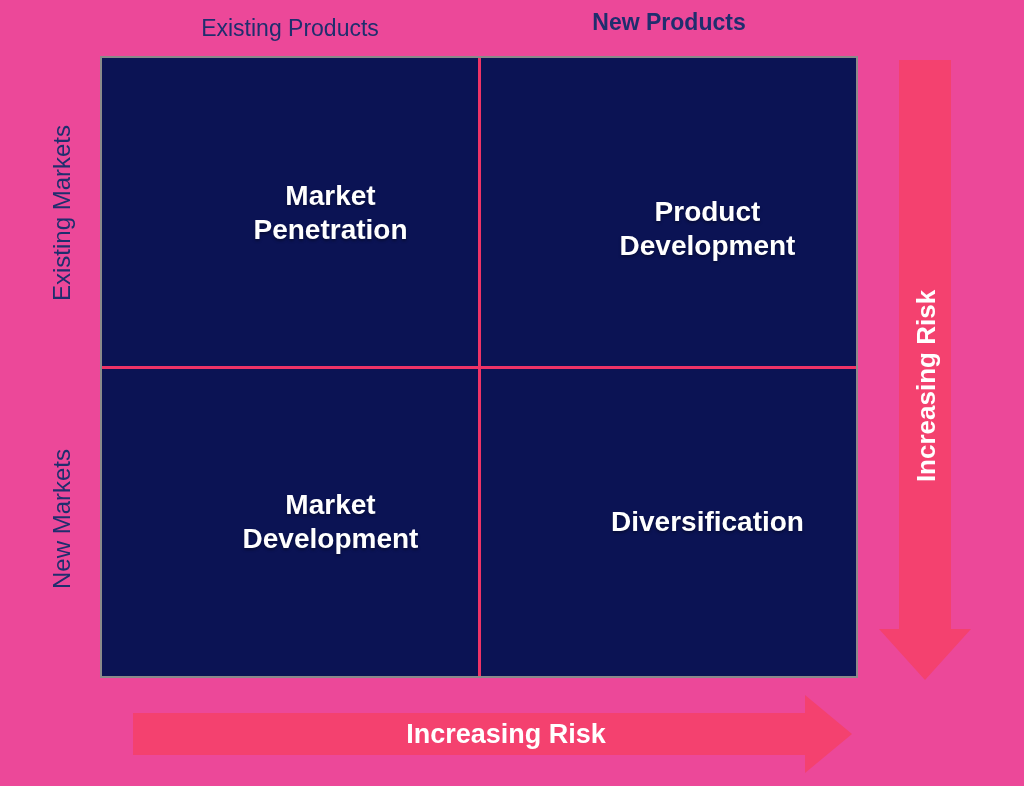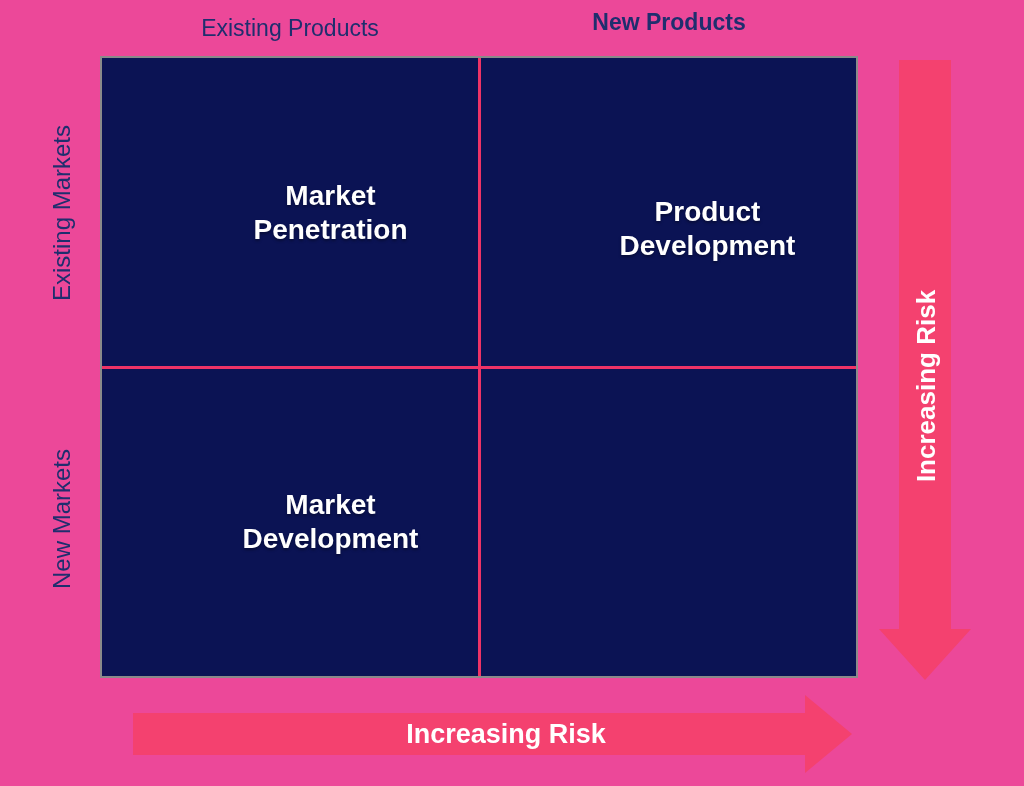--- a/index.html
+++ b/index.html
@@ -141,20 +141,21 @@
   <div class="matrix">
     <div class="divider-v"></div>
     <div class="divider-h"></div>
 
     <div class="quadrant q-tl">Market
 Penetration</div>
     <div class="quadrant q-tr">Product
 Development</div>
     <div class="quadrant q-bl">Market
 Development</div>
+    <div class="quadrant q-br">Diversification</div>
   </div>
 
   <div class="v-arrow-bar"></div>
   <div class="v-arrow-head"></div>
   <div class="v-arrow-label">Increasing Risk</div>
 
   <div class="h-arrow-bar"></div>
   <div class="h-arrow-head"></div>
   <div class="h-arrow-label">Increasing Risk</div>
 

